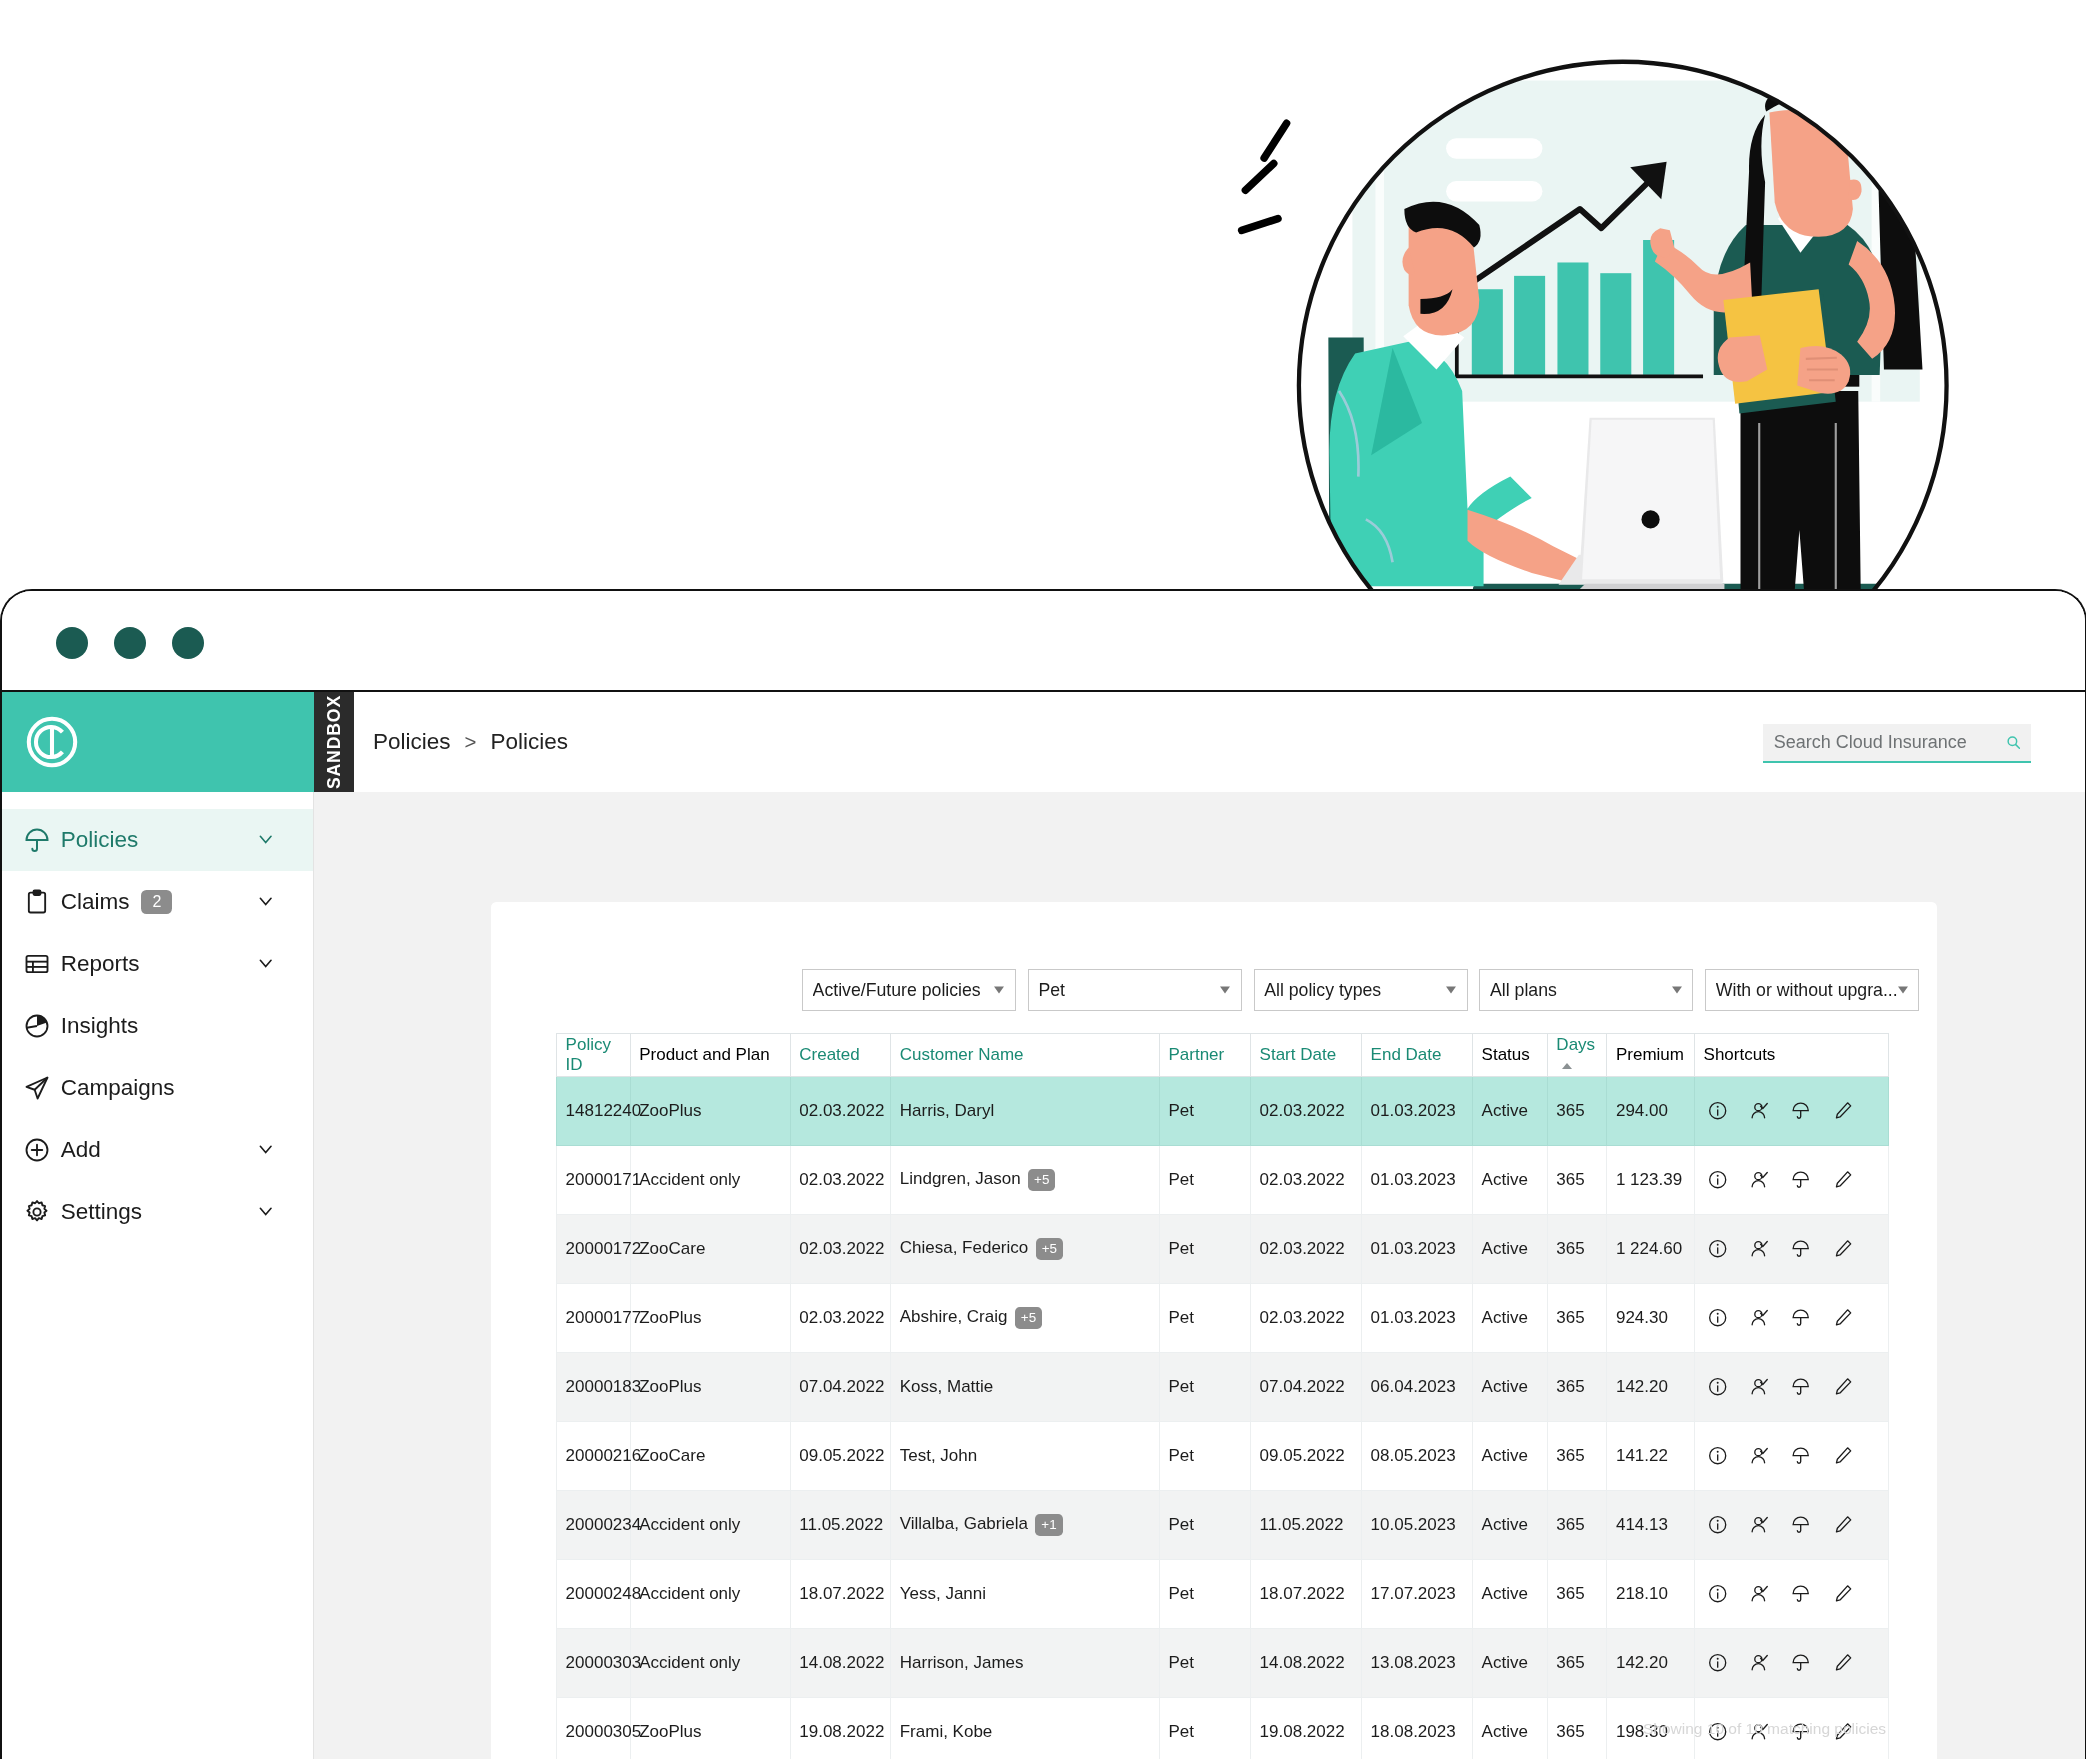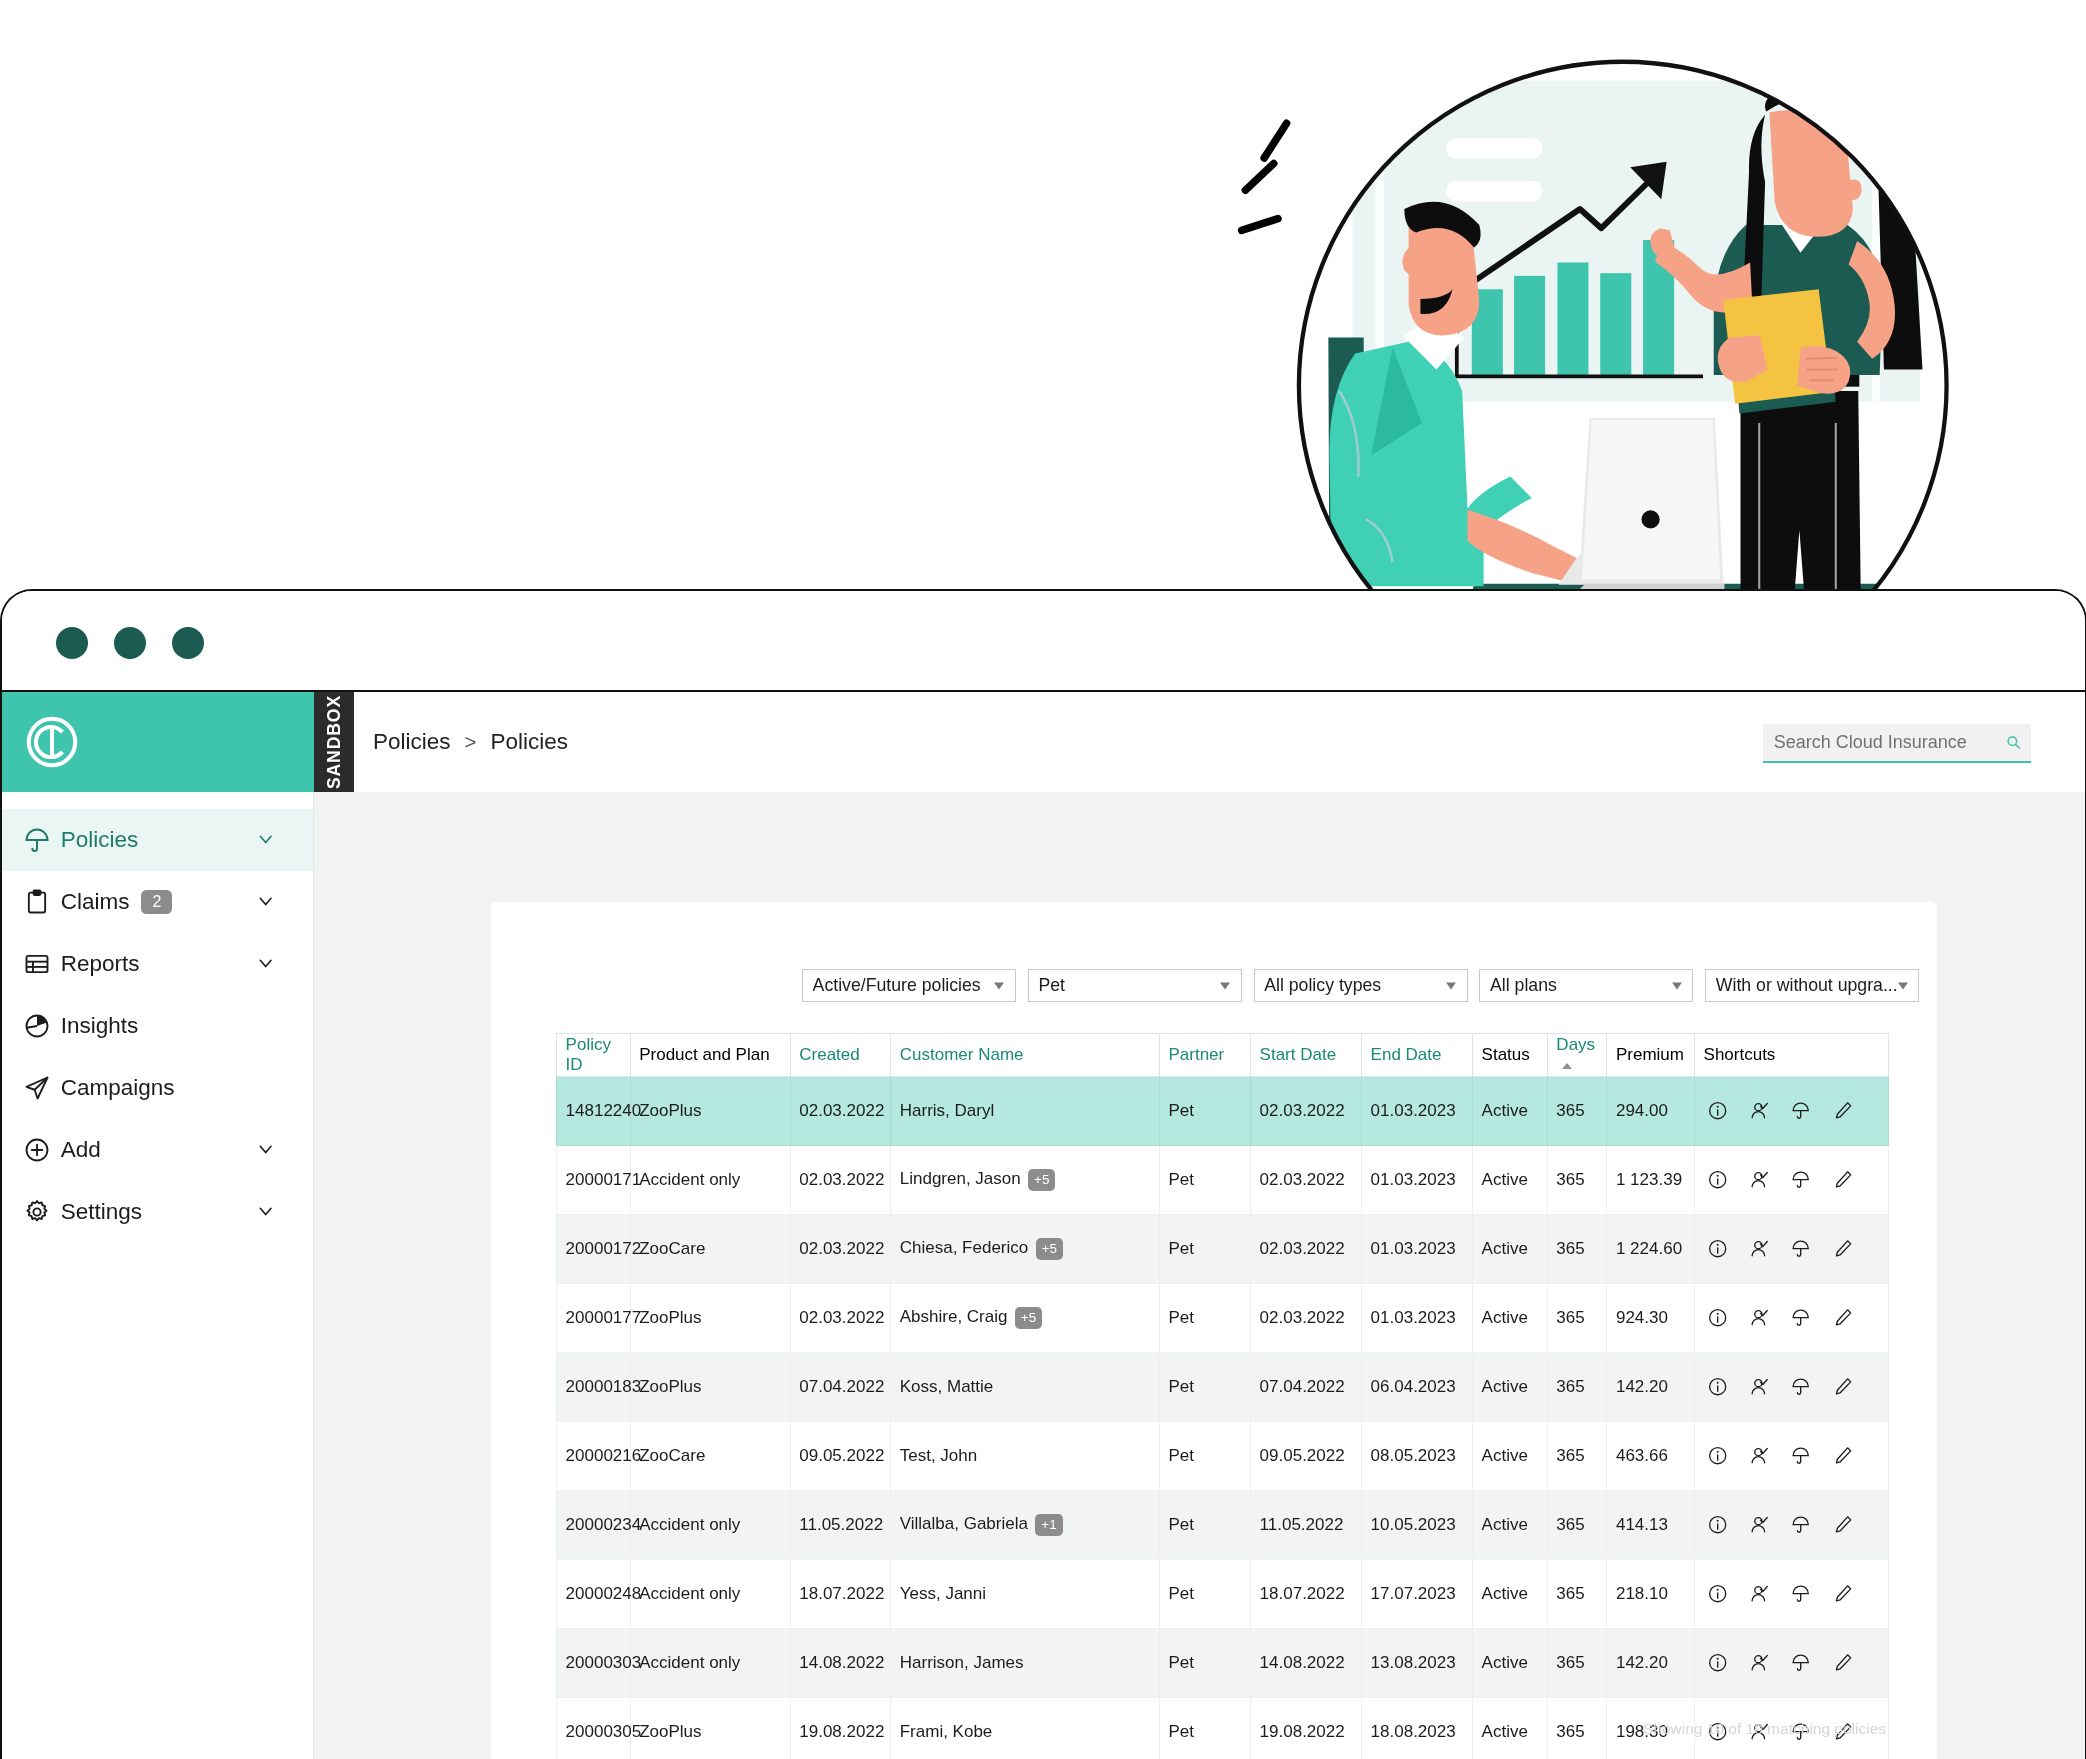--- a/index.html
+++ b/index.html
@@ -86,21 +86,21 @@
 
   
   .content { position: absolute; left: 312px; top: 100px; right: 0; bottom: 0; background: #f2f2f2; overflow: hidden; }
   .card {
     position: absolute; left: 177px; top: 110px; width: 1446px; height: 878px;
     background: #ffffff; border-radius: 5.4px;
   }
 
   .filters { position: absolute; left: 311px; top: 67px; display: flex; gap: 11.8px; }
   .sel {
-    width: 214px; height: 33px; border: 1.1px solid #c9c9c9; background: #fff;
+    width: 214px; height: 42px; border: 1.1px solid #c9c9c9; background: #fff;
     display: flex; align-items: center; padding: 0 9.6px; position: relative;
   }
   .sel-label { font-size: 17.7px; color: #1c1c1c; white-space: nowrap; overflow: hidden; text-overflow: ellipsis; }
   .sel-caret { position: absolute; right: 10.7px; top: 50%; transform: translateY(-50%); width: 0; height: 0;
     border-left: 5.9px solid transparent; border-right: 5.9px solid transparent; border-top: 7px solid #777; }
 
   
   table.policies { position: absolute; left: 65px; top: 131px; width: 1333px; border-collapse: collapse; table-layout: fixed; }
   table.policies th {
     border: 1.1px solid #dfe4e6; height: 43px; text-align: left;
@@ -634,21 +634,21 @@
                 <tr>
                   <td class="">20000216</td>
                   <td class="">ZooCare</td>
                   <td class="">09.05.2022</td>
                   <td><span>Test, John</span></td>
                   <td class="">Pet</td>
                   <td class="">09.05.2022</td>
                   <td class="">08.05.2023</td>
                   <td class="">Active</td>
                   <td class="num">365</td>
-                  <td class="num">463.66</td>
+                  <td class="num">141.22</td>
                   <td>
                     <div class="shortcuts">
                       <span class="sc-ico">
                         <svg width="21.4" height="21.4" viewBox="0 0 24 24" fill="none" stroke="#1c1c1c" stroke-width="1.5">
                           <circle cx="12" cy="12" r="9"></circle>
                           <line x1="12" y1="11" x2="12" y2="17" stroke-linecap="round"></line>
                           <circle cx="12" cy="7.6" r="1.1" fill="#1c1c1c" stroke="none"></circle>
                         </svg>
                       </span>
                       <span class="sc-ico">

